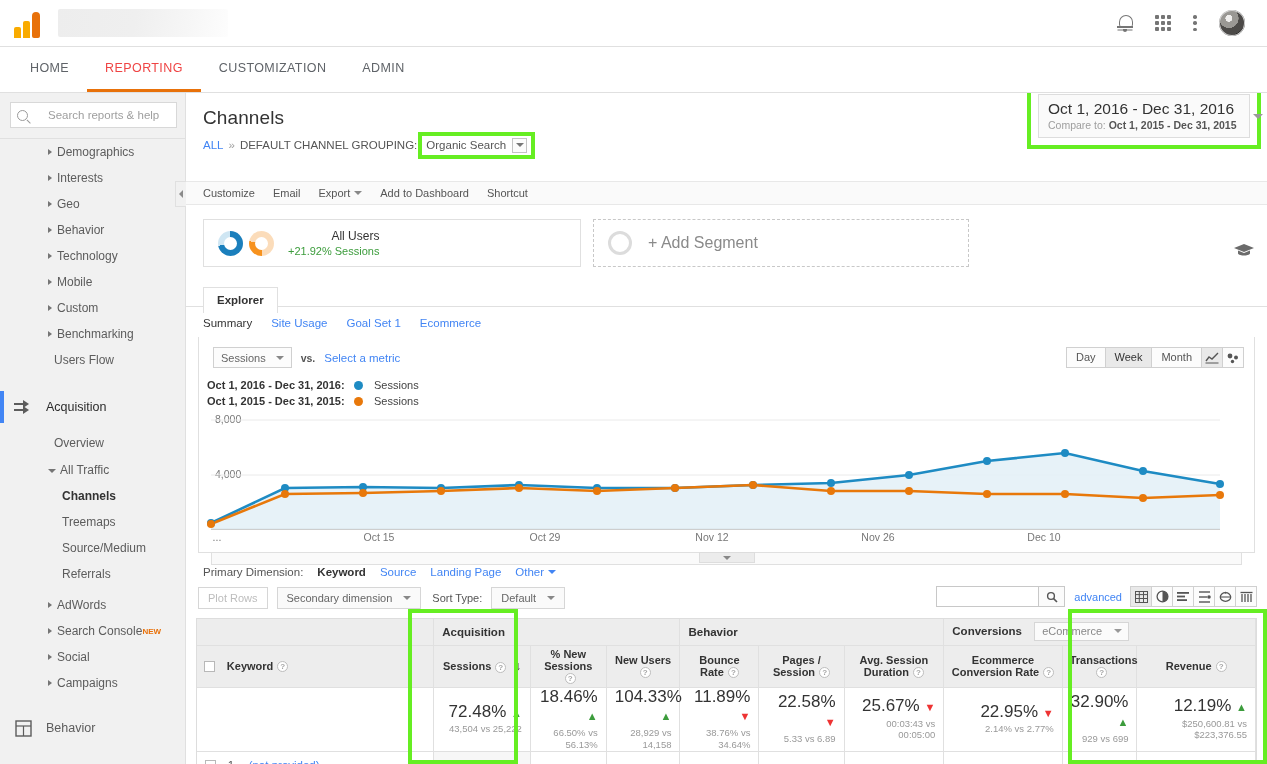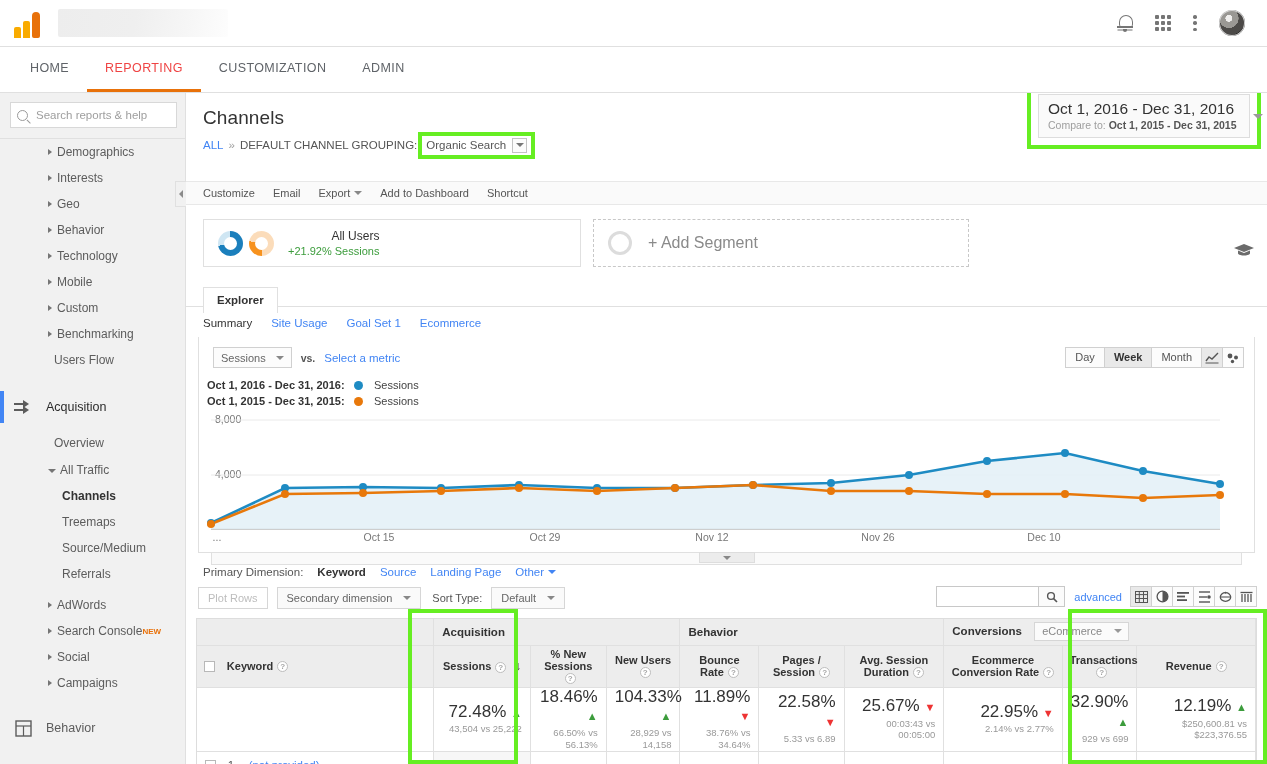--- a/index.html
+++ b/index.html
@@ -45,21 +45,21 @@
   .navtab.active { color:#ef4444; border-bottom-color:#e8710a; font-weight:400; }
 
   
   .shell { display:flex; height:671px; }
 
   
   .sidebar { width:186px; background:#f1f1f1; border-right:1px solid #e0e0e0;
              position:relative; flex:0 0 186px; }
   .search-wrap { padding:9px 8px 10px 10px; }
   .search-box { display:flex; align-items:center; height:26px; background:#fff;
-                border:1px solid #d8d8d8; padding:0 6px; }
+                border:1px solid #d8d8d8; padding:0 6px;gap:12px; }
   .mag { width:11px; height:11px; border:1.4px solid #9a9a9a; border-radius:50%; position:relative; flex:0 0 auto;}
   .mag:after { content:""; position:absolute; right:-4px; bottom:-3px; width:5px; height:1.4px;
                background:#9a9a9a; transform:rotate(45deg); }
   .search-input { border:0; outline:0; font-size:11.5px; color:#555; margin-left:6px; width:100%;
                   font-family:"Liberation Sans",sans-serif; background:transparent; }
   .search-input::placeholder { color:#9e9e9e; }
   .side-sep { border-top:1px solid #e0e0e0; margin:0; }
   .side-item { height:26px; display:flex; align-items:center; font-size:12px; color:#5c5c5c; cursor:pointer; }
   .side-item .arw { width:0;height:0;border-left:4px solid #757575;border-top:3.5px solid transparent;
                     border-bottom:3.5px solid transparent; margin-right:5px;}
@@ -133,21 +133,21 @@
   .chart-panel { margin:0 12px 0 12px; border:1px solid #e0e0e0; border-top:none; position:relative; height:216px;}
   .metric-row { display:flex; align-items:center; gap:9px; padding:10px 0 0 14px; }
   .btn-sel { border:1px solid #d0d0d0; background:#fcfcfc; height:21px; display:flex; align-items:center;
              gap:10px; padding:0 7px; font-size:11px; color:#666; }
   .btn-sel s { width:0;height:0;border-left:4px solid transparent;border-right:4px solid transparent;border-top:4px solid #888;}
   .vs { font-size:10.5px; color:#555; font-weight:bold; }
   .sel-metric { color:#4285f4; font-size:11.5px; cursor:pointer; }
   .gran { position:absolute; right:52px; top:10px; display:flex; }
   .gran div { border:1px solid #d0d0d0; background:#fcfcfc; font-size:11px; color:#555;
               padding:3px 9px 4px 9px; margin-left:-1px; }
-  .gran div.on { background:#e9e9e9; color:#333; font-weight:bold; }
+  .gran div.on { background:#e9e9e9; color:#333; font-weight:normal; }
   .chart-icons { position:absolute; right:10px; top:10px; display:flex; }
   .cibtn { width:22px; height:21px; border:1px solid #d0d0d0; background:#fcfcfc; margin-left:-1px;
            display:flex; align-items:center; justify-content:center;}
   .cibtn.on { background:#e9e9e9; }
 
   .legend { padding:9px 0 0 8px; font-size:11px; }
   .leg-line { display:flex; align-items:center; height:16px; }
   .leg-date { width:145px; font-weight:bold; color:#333; font-size:11px; }
   .leg-dot { width:9px; height:9px; border-radius:50%; margin:0 11px 0 2px; }
   .leg-txt { color:#444; }

